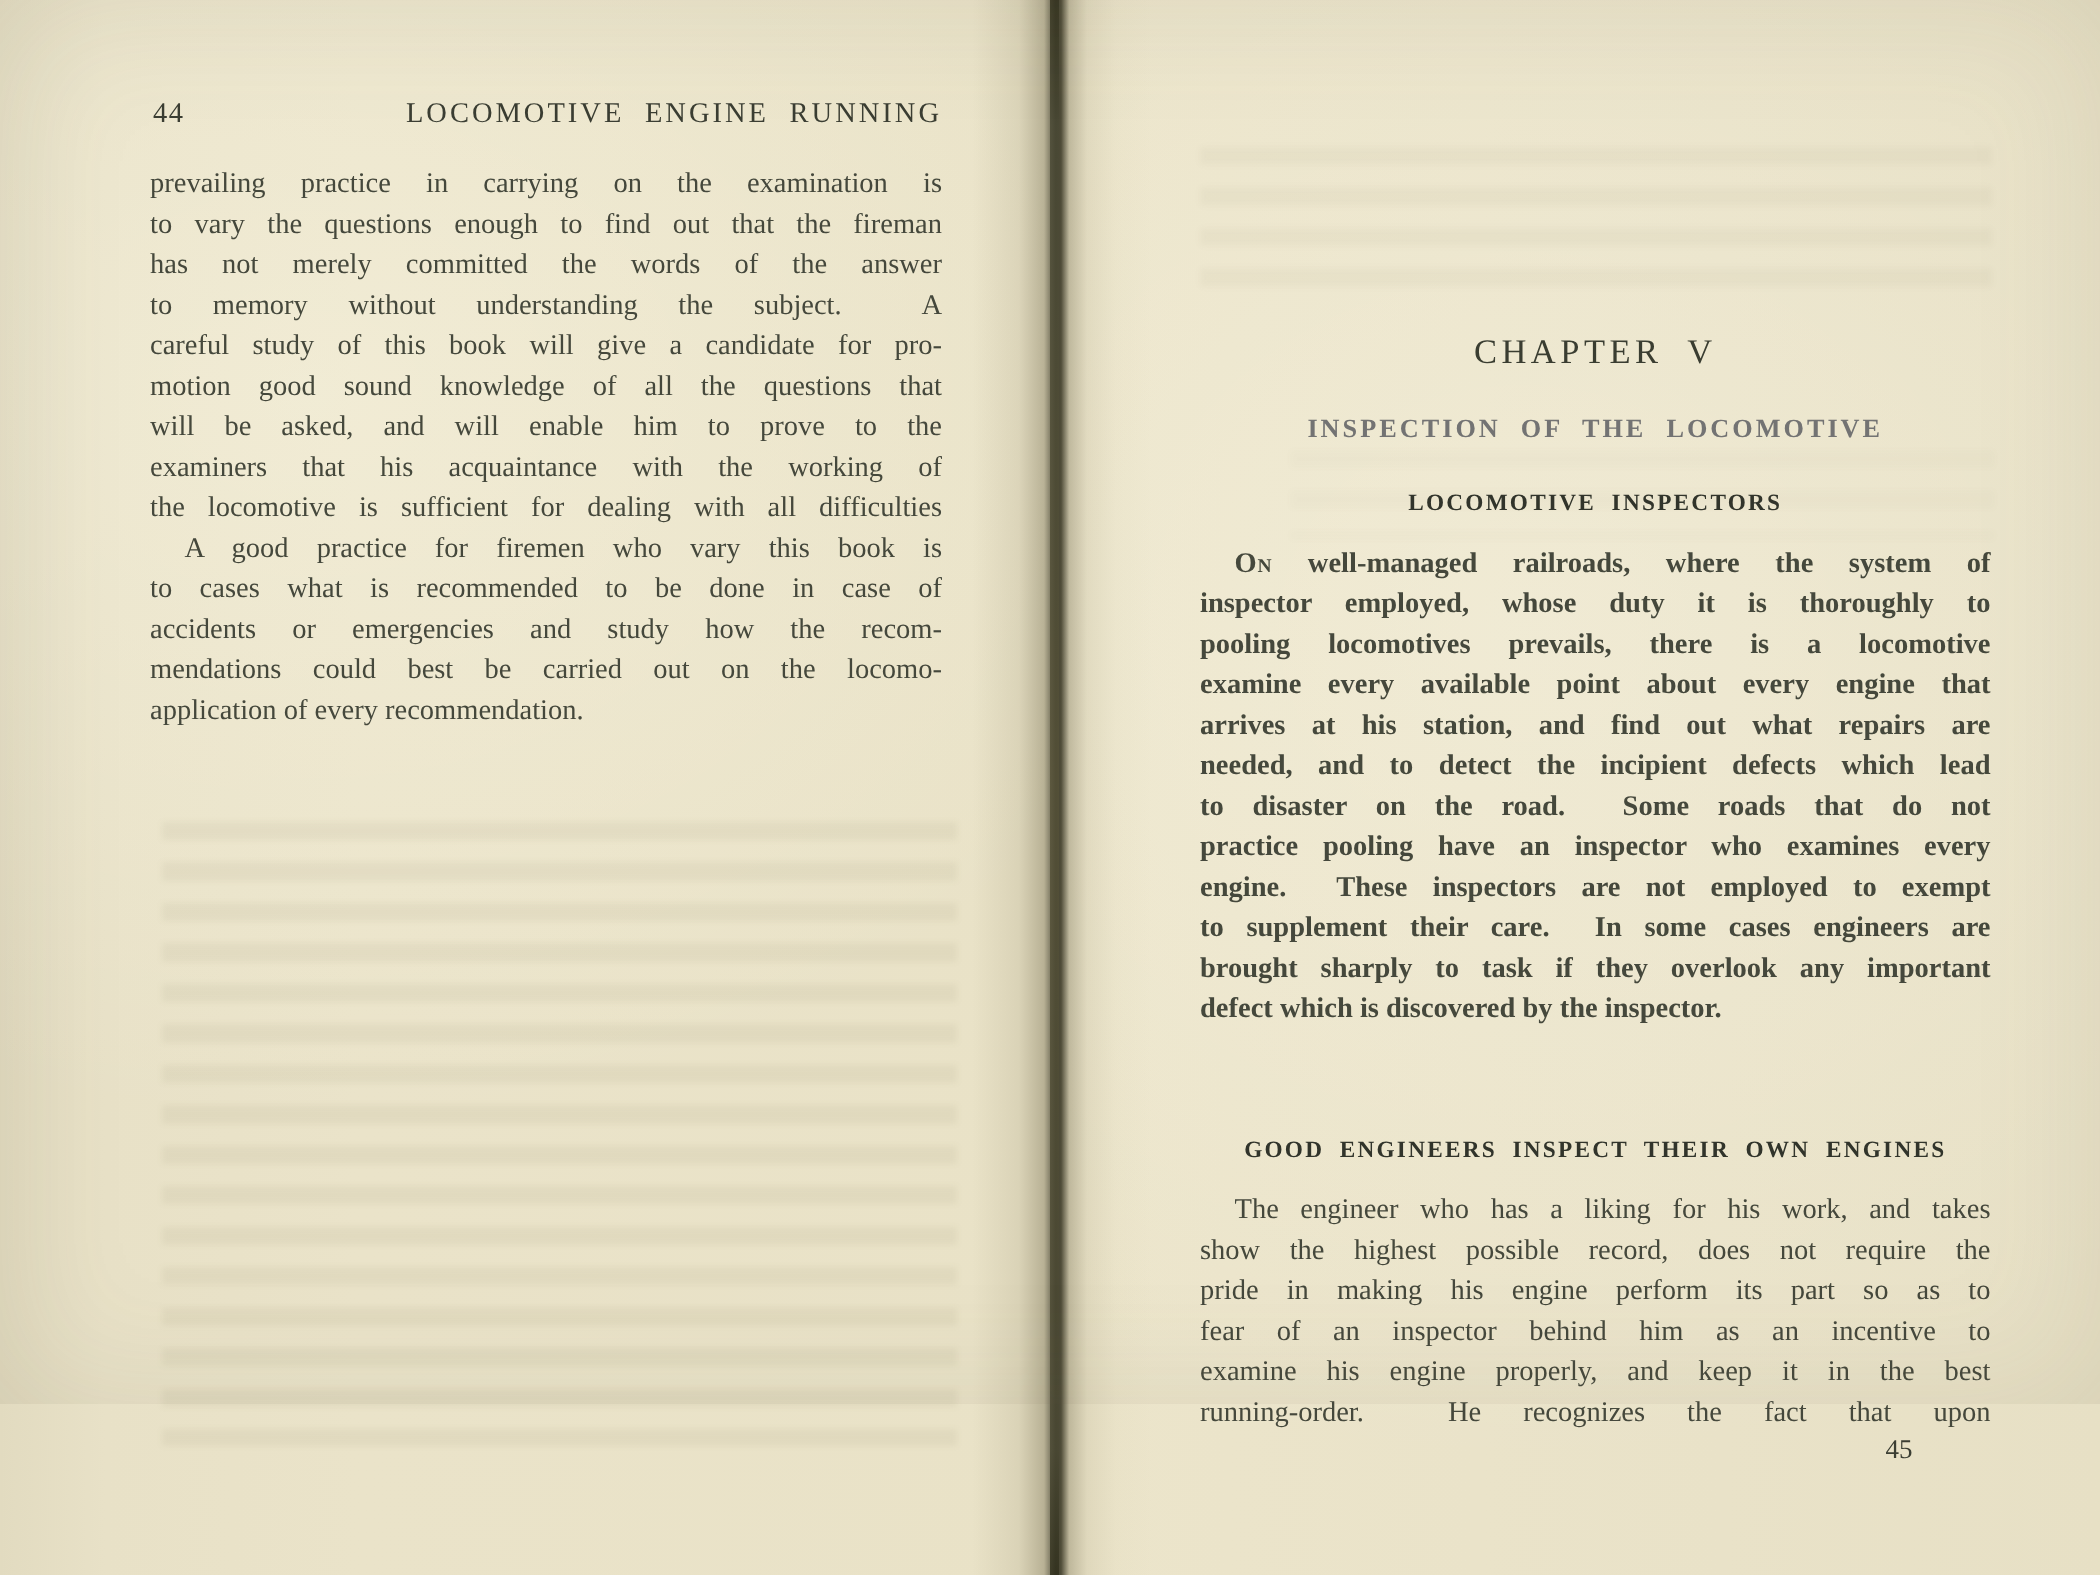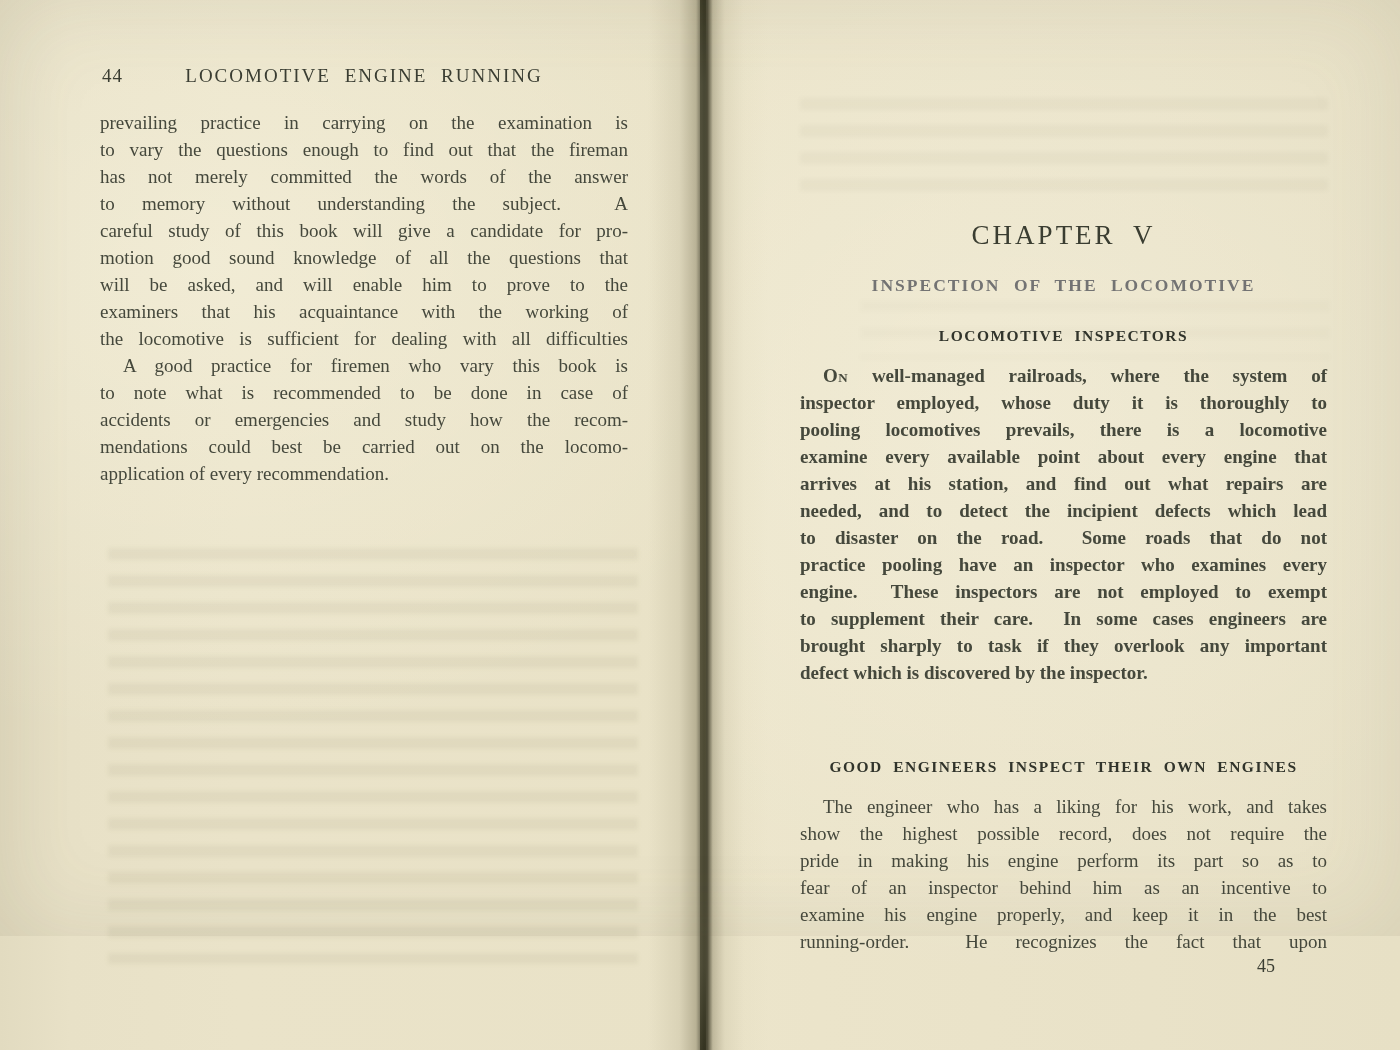--- a/index.html
+++ b/index.html
@@ -66,39 +66,39 @@
   .ghost-right-top { left: 800px; top: 98px; width: 528px; height: 96px; opacity: 0.38; }
   .ghost-right-mid { left: 860px; top: 300px; width: 470px; height: 60px; opacity: 0.18; }
   
   .col { position: absolute; color: #44473b; }
   .header-row {
     position: absolute; left: 100px; top: 62px; width: 528px; height: 28px;
     font-size: 19px; line-height: 28px; color: #3b3e33;
   }
   .header-num { position: absolute; left: 2px; top: 0; letter-spacing: 1px; }
   .header-title {
-    position: absolute; left: 0; width: 100%; text-align: center;
+    position: absolute; left: 0; width: 100%; text-align: right;
     letter-spacing: 2px; word-spacing: 7px;
   }
   .body-col { font-size: 19px; }
   .line {
     display: block;
     line-height: 27px;
     height: 27px;
     text-align: justify;
     text-align-last: justify;
     white-space: normal;
     color: #45483c;
   }
   .line.last { text-align-last: left; }
   .line.indent { text-indent: 23px; }
   .lead-smallcaps { font-variant: small-caps; letter-spacing: 0.5px; }
   .chapter-label {
     position: absolute; left: 800px; top: 221px; width: 527px;
-    text-align: center; font-size: 27px; line-height: 28px;
+    text-align: center; font-size: 23px; line-height: 28px;
     letter-spacing: 3px; word-spacing: 8px; color: #3a3d31;
   }
   .chapter-title {
     position: absolute; left: 800px; top: 272px; width: 527px;
     text-align: center; font-size: 17.5px; line-height: 26px; font-weight: bold;
     letter-spacing: 2px; word-spacing: 7px; color: #737373;
   }
   .section-heading {
     position: absolute; width: 527px; left: 800px;
     text-align: center; font-size: 15.5px; line-height: 24px; font-weight: bold;
@@ -143,21 +143,21 @@
     <span class="line">prevailing practice in carrying on the examination is</span>
     <span class="line">to vary the questions enough to find out that the fireman</span>
     <span class="line">has not merely committed the words of the answer</span>
     <span class="line">to memory without understanding the subject.&nbsp; A</span>
     <span class="line">careful study of this book will give a candidate for pro-</span>
     <span class="line">motion good sound knowledge of all the questions that</span>
     <span class="line">will be asked, and will enable him to prove to the</span>
     <span class="line">examiners that his acquaintance with the working of</span>
     <span class="line">the locomotive is sufficient for dealing with all difficulties</span>
     <span class="line indent">A good practice for firemen who vary this book is</span>
-    <span class="line">to note what is recommended to be done in case of</span>
+    <span class="line">to cases what is recommended to be done in case of</span>
     <span class="line">accidents or emergencies and study how the recom-</span>
     <span class="line">mendations could best be carried out on the locomo-</span>
     <span class="line last">application of every recommendation.</span>
   </div>
 
   <div class="chapter-label">CHAPTER V</div>
   <div class="chapter-title">INSPECTION OF THE LOCOMOTIVE</div>
   <div class="section-heading sec1">LOCOMOTIVE INSPECTORS</div>
 
   <div class="col body-col rp1">

